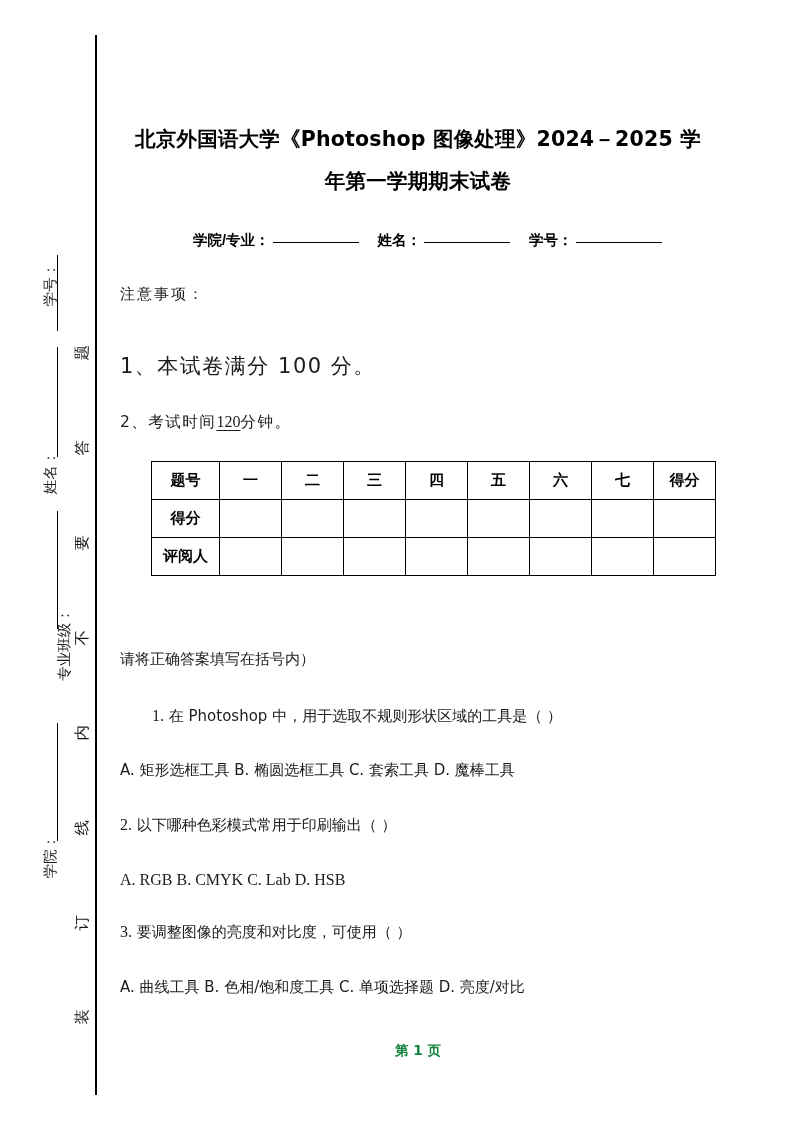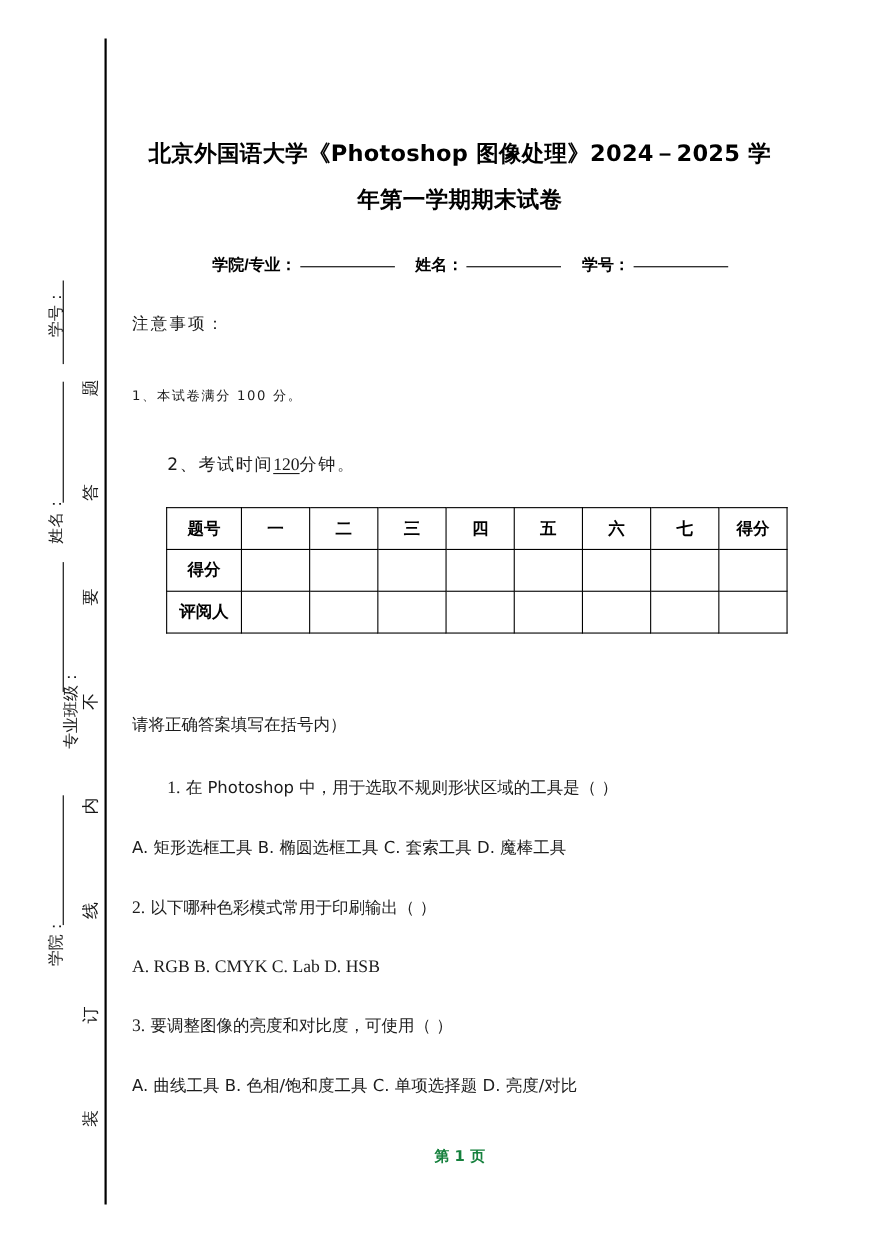--- a/index.html
+++ b/index.html
@@ -133,33 +133,32 @@
     font-family: "DejaVu Sans", "Liberation Sans", sans-serif;
     font-size: 15px;
     letter-spacing: 2px;
     color: #1c1c1c;
   }
   .notice-1 {
     position: absolute;
     left: 0;
     top: 352px;
     font-family: "DejaVu Sans", "Liberation Sans", sans-serif;
-    font-size: 12px;
+    font-size: 21px;
     letter-spacing: 1.5px;
     color: #1c1c1c;
   }
   .notice-2 {
     position: absolute;
     left: 0;
     top: 412px;
     font-family: "DejaVu Sans", "Liberation Sans", sans-serif;
     font-size: 15.5px;
     letter-spacing: 1.5px;
     color: #1c1c1c;
-    margin-left: 32px;
   }
   .num-underline {
     text-decoration: underline;
     text-underline-offset: 3px;
     letter-spacing: 0;
   }
 
   
   .score-table {
     position: absolute;

